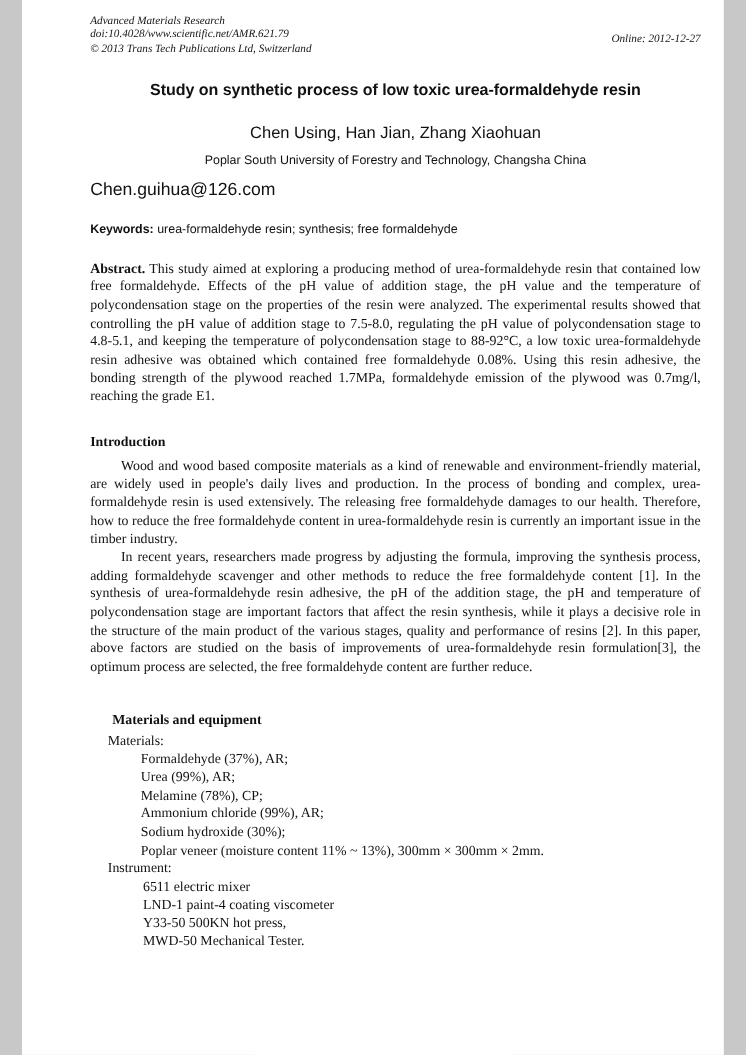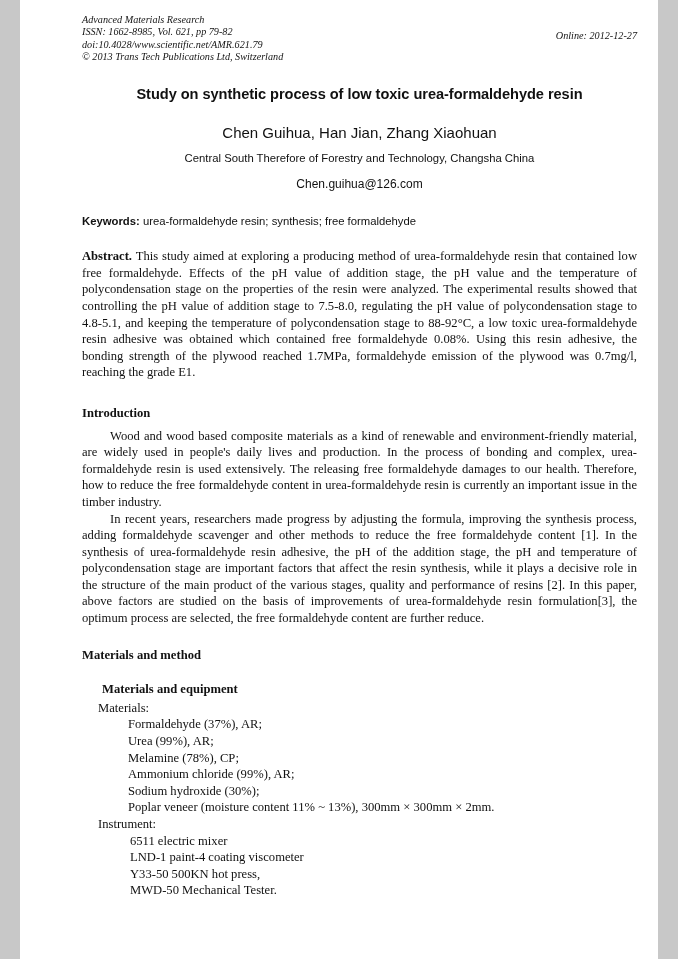--- a/index.html
+++ b/index.html
@@ -66,23 +66,22 @@
   }
   .affiliation {
     font-family: "Liberation Sans", "DejaVu Sans", sans-serif;
     font-size: 11.3px;
     line-height: 15px;
     text-align: center;
     margin: 0 0 11px 0;
   }
   .email {
     font-family: "Liberation Sans", "DejaVu Sans", sans-serif;
-    font-size: 12px;
+    font-size: 16px;
     line-height: 15px;
-    text-align: center;
     margin: 0 0 22px 0;
   }
 
   
   .keywords {
     font-family: "Liberation Sans", "DejaVu Sans", sans-serif;
     font-size: 11.3px;
     line-height: 15px;
     margin: 0 0 19px 0;
   }
@@ -149,46 +148,44 @@
   .list-item.instr { padding-left: 48px; }
 </style>
 </head>
 <body>
 
 <div class="page">
   <div class="content">
 
     <div class="journal-header">
       <div class="line">Advanced Materials Research</div>
-      <div class="line">ISSN: 1662-8985, Vol. 621, pp 79-82</div>
       <div class="line">doi:10.4028/www.scientific.net/AMR.621.79</div>
       <div class="line">© 2013 Trans Tech Publications Ltd, Switzerland</div>
       <div class="online-date">Online: 2012-12-27</div>
     </div>
 
     <h1 class="paper-title">Study on synthetic process of low toxic urea-formaldehyde resin</h1>
-    <div class="authors">Chen Guihua, Han Jian, Zhang Xiaohuan</div>
-    <div class="affiliation">Central South Therefore of Forestry and Technology, Changsha China</div>
+    <div class="authors">Chen Using, Han Jian, Zhang Xiaohuan</div>
+    <div class="affiliation">Poplar South University of Forestry and Technology, Changsha China</div>
     <div class="email">Chen.guihua@126.com</div>
 
     <div class="keywords">
       <span class="kw-label">Keywords:</span><span> urea-formaldehyde resin; synthesis; free formaldehyde</span>
     </div>
 
     <div class="abstract">
       <span class="ab-label">Abstract.</span><span> This study aimed at exploring a producing method of urea-formaldehyde resin that contained low free formaldehyde. Effects of the pH value of addition stage, the pH value and the temperature of polycondensation stage on the properties of the resin were analyzed. The experimental results showed that controlling the pH value of addition stage to 7.5-8.0,  regulating the pH value of polycondensation stage to 4.8-5.1, and keeping the temperature of polycondensation stage to 88-92°C, a low toxic urea-formaldehyde resin adhesive was obtained which contained free formaldehyde 0.08%. Using this resin adhesive, the bonding strength of the plywood reached 1.7MPa, formaldehyde emission of the plywood was 0.7mg/l, reaching the grade E1.</span>
     </div>
 
     <div class="section-heading">Introduction</div>
     <p class="body-par">Wood and wood based composite materials as a kind of renewable and environment-friendly material, are widely used in people's daily lives and production.  In the process of bonding and complex, urea-formaldehyde resin is used extensively. The releasing free formaldehyde damages to our health. Therefore, how to reduce the free formaldehyde content in urea-formaldehyde resin is currently an important issue in the timber industry.</p>
     <p class="body-par">In recent years, researchers made progress by adjusting the formula, improving the synthesis process, adding formaldehyde scavenger and other methods to reduce the free formaldehyde content [1]. In the synthesis of urea-formaldehyde resin adhesive, the pH of the addition stage, the pH and temperature of polycondensation stage are important factors that affect the resin synthesis, while it plays a decisive role in the structure of the main product of the various stages, quality and performance of resins [2]. In this paper, above factors are studied on the basis of improvements of urea-formaldehyde resin formulation[3], the optimum process are selected, the free formaldehyde content are  further reduce.</p>
 
     <div class="section-gap"></div>
 
-    <div class="section-heading">Materials and method</div>
     <div class="heading-gap"></div>
     <div class="subsection-heading">Materials and equipment</div>
 
     <div class="list-label">Materials:</div>
     <div class="list-item">Formaldehyde (37%), AR;</div>
     <div class="list-item">Urea (99%), AR;</div>
     <div class="list-item">Melamine (78%), CP;</div>
     <div class="list-item">Ammonium chloride (99%), AR;</div>
     <div class="list-item">Sodium hydroxide (30%);</div>
     <div class="list-item">Poplar veneer (moisture content 11% ~ 13%), 300mm × 300mm × 2mm.</div>

